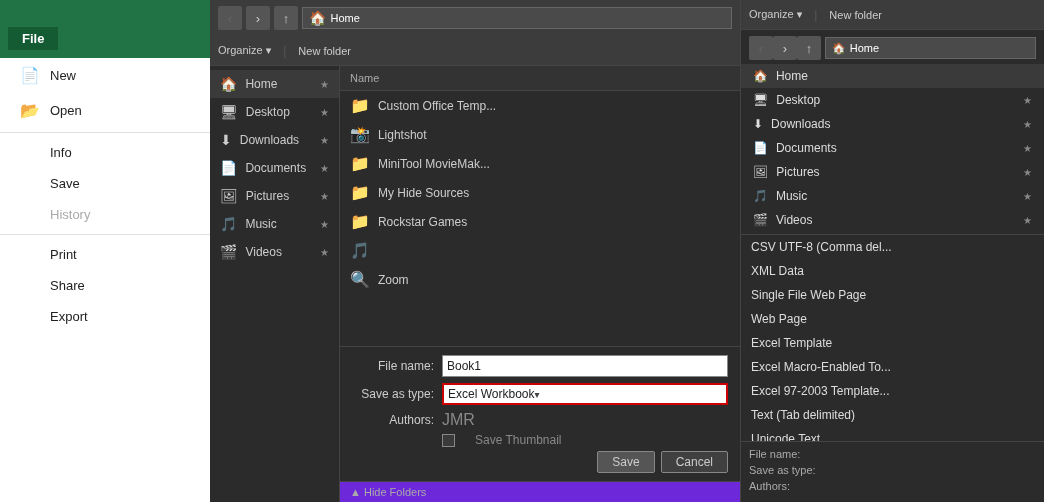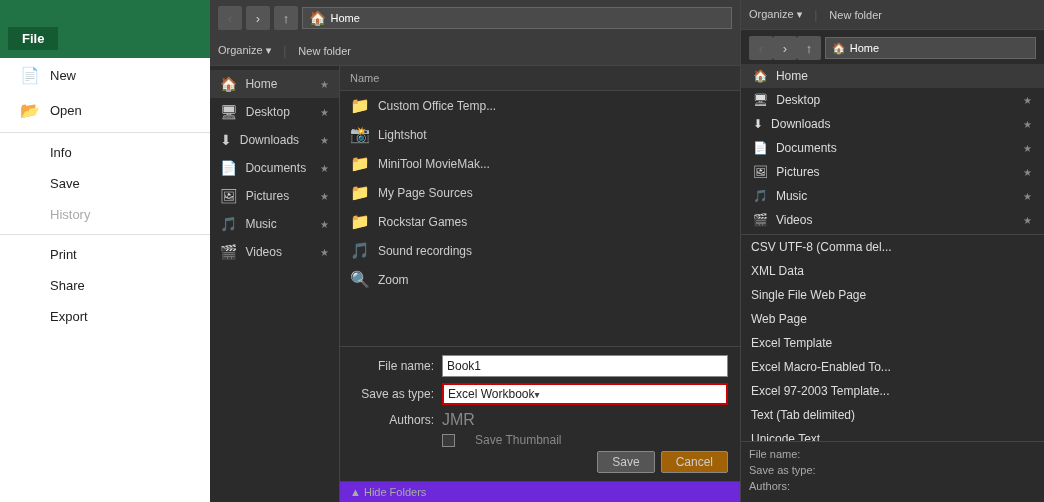--- a/index.html
+++ b/index.html
@@ -302,21 +302,21 @@
     .form-thumbnail {
       display: flex; align-items: center; gap: 20px; margin-bottom: 4px; padding-left: 90px;
     }
     .checkbox { width: 13px; height: 13px; border: 1px solid #888; background: #3a3a3a; display: inline-block; }
     .thumbnail-label { font-size: 12px; color: #888; }
     .form-buttons {
       display: flex; justify-content: flex-end; gap: 6px; margin-top: 4px;
     }
     .form-btn {
       padding: 3px 14px; font-size: 12px; cursor: pointer;
-      border: 1px solid #888; background: #a16207; color: #ccc; border-radius: 2px;
+      border: 1px solid #888; background: #404040; color: #ccc; border-radius: 2px;
     }
     .form-btn.primary { background: #555; color: #ccc; }
 
     .hide-folders {
       display: flex; align-items: center; gap: 4px;
       padding: 4px 10px; font-size: 11px; color: #aaa;
       cursor: pointer; border-top: 1px solid #444;
       background: #6d28d9;
     }
 
@@ -616,29 +616,28 @@
         <div class="file-item">
           <span class="file-item-icon">📸</span>
           <span class="file-item-name">Lightshot</span>
         </div>
         <div class="file-item">
           <span class="file-item-icon">📁</span>
           <span class="file-item-name">MiniTool MovieMak...</span>
         </div>
         <div class="file-item">
           <span class="file-item-icon">📁</span>
-          <span class="file-item-name">My Page Sources</span>
+          <span class="file-item-name">My Hide Sources</span>
         </div>
         <div class="file-item">
           <span class="file-item-icon">📁</span>
           <span class="file-item-name">Rockstar Games</span>
         </div>
         <div class="file-item">
           <span class="file-item-icon">🎵</span>
-          <span class="file-item-name">Sound recordings</span>
         </div>
         <div class="file-item">
           <span class="file-item-icon">🔍</span>
           <span class="file-item-name">Zoom</span>
         </div>
       </div>
 
       <div class="saveas-form">
         <div class="form-row">
           <span class="form-label">File name:</span>

